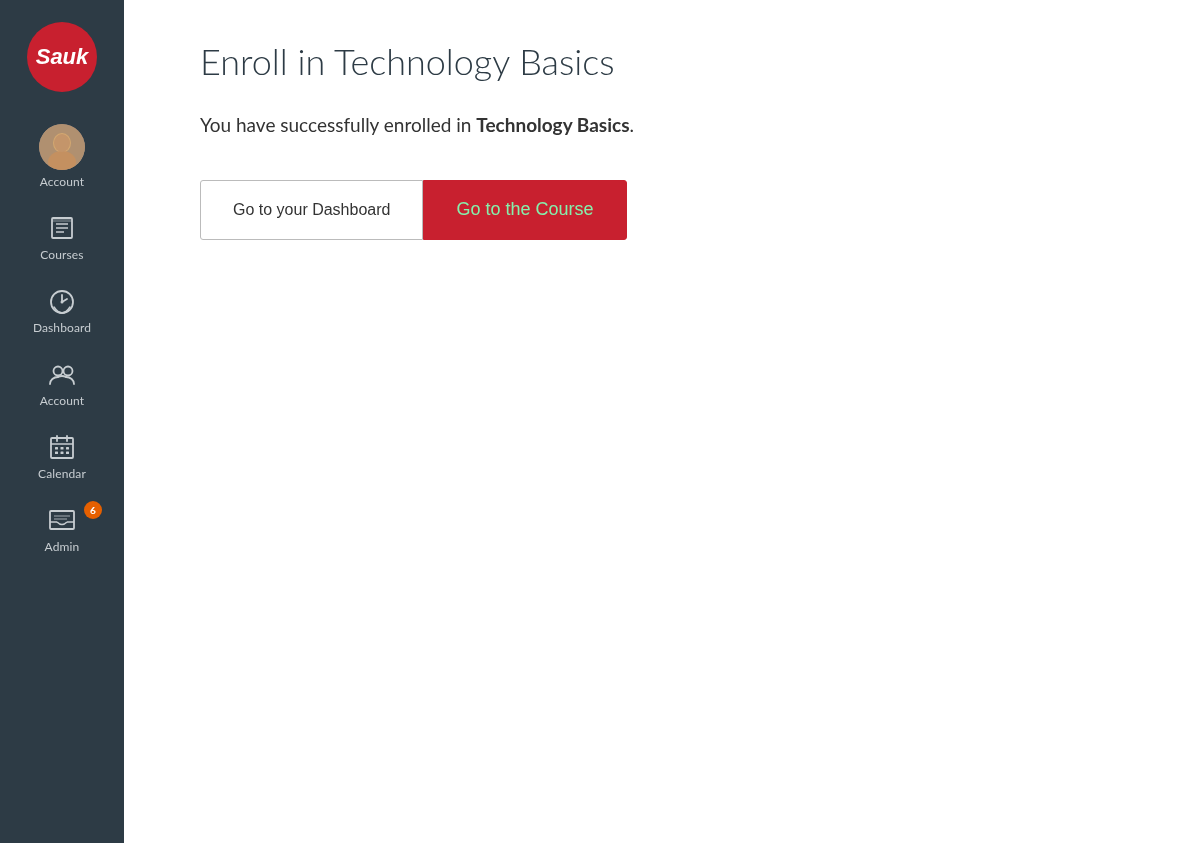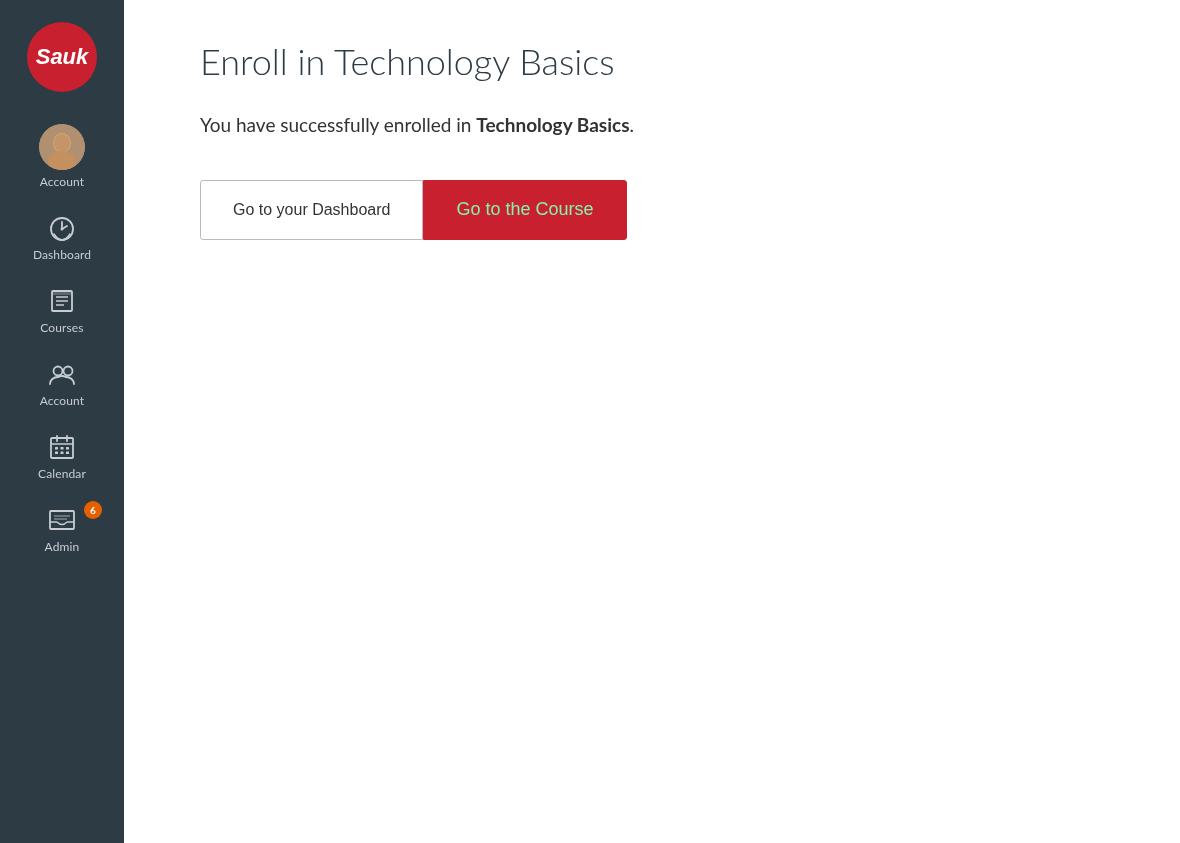--- a/index.html
+++ b/index.html
@@ -223,41 +223,41 @@
           </svg>
         </div>
       </div>
       <span class="label">Account</span>
     </div>
 
 
     <div class="sidebar-item">
       <div class="icon-wrap">
         <svg width="30" height="28" viewBox="0 0 30 28" fill="none" xmlns="http://www.w3.org/2000/svg">
+          <rect x="5" y="4" width="20" height="20" rx="1" stroke="#c7cdd1" stroke-width="1.8" fill="none"></rect>
+          <line x1="9" y1="10" x2="21" y2="10" stroke="#c7cdd1" stroke-width="1.5"></line>
+          <line x1="9" y1="14" x2="21" y2="14" stroke="#c7cdd1" stroke-width="1.5"></line>
+          <line x1="9" y1="18" x2="17" y2="18" stroke="#c7cdd1" stroke-width="1.5"></line>
+          <rect x="5" y="4" width="20" height="4" rx="1" fill="#c7cdd1" opacity="0.3"></rect>
+        </svg>
+      </div>
+      <span class="label">Courses</span>
+    </div>
+
+    <div class="sidebar-item">
+      <div class="icon-wrap">
+        <svg width="30" height="28" viewBox="0 0 30 28" fill="none" xmlns="http://www.w3.org/2000/svg">
           <circle cx="15" cy="15" r="11" stroke="#c7cdd1" stroke-width="1.8" fill="none"></circle>
           <path d="M15 15 L15 8" stroke="#c7cdd1" stroke-width="1.8" stroke-linecap="round"></path>
           <path d="M15 15 L20 12" stroke="#c7cdd1" stroke-width="1.8" stroke-linecap="round"></path>
           <circle cx="15" cy="15" r="1.5" fill="#c7cdd1"></circle>
           <path d="M7 20 Q11 26 15 26 Q19 26 23 20" stroke="#c7cdd1" stroke-width="1.5" fill="none" stroke-linecap="round"></path>
         </svg>
       </div>
       <span class="label">Dashboard</span>
-    </div>
-
-    <div class="sidebar-item">
-      <div class="icon-wrap">
-        <svg width="30" height="28" viewBox="0 0 30 28" fill="none" xmlns="http://www.w3.org/2000/svg">
-          <rect x="5" y="4" width="20" height="20" rx="1" stroke="#c7cdd1" stroke-width="1.8" fill="none"></rect>
-          <line x1="9" y1="10" x2="21" y2="10" stroke="#c7cdd1" stroke-width="1.5"></line>
-          <line x1="9" y1="14" x2="21" y2="14" stroke="#c7cdd1" stroke-width="1.5"></line>
-          <line x1="9" y1="18" x2="17" y2="18" stroke="#c7cdd1" stroke-width="1.5"></line>
-          <rect x="5" y="4" width="20" height="4" rx="1" fill="#c7cdd1" opacity="0.3"></rect>
-        </svg>
-      </div>
-      <span class="label">Courses</span>
     </div>
 
     <div class="sidebar-item">
       <div class="icon-wrap">
         <svg width="30" height="28" viewBox="0 0 30 28" fill="none" xmlns="http://www.w3.org/2000/svg">
           <circle cx="11" cy="11" r="4.5" stroke="#c7cdd1" stroke-width="1.8" fill="none"></circle>
           <circle cx="21" cy="11" r="4.5" stroke="#c7cdd1" stroke-width="1.8" fill="none"></circle>
           <path d="M3 24C3 20 6.6 17 11 17" stroke="#c7cdd1" stroke-width="1.8" stroke-linecap="round" fill="none"></path>
           <path d="M19 17C23.4 17 27 20 27 24" stroke="#c7cdd1" stroke-width="1.8" stroke-linecap="round" fill="none"></path>
           <path d="M11 17C11 17 13 16 15 16C17 16 19 17 19 17" stroke="#c7cdd1" stroke-width="1.8" stroke-linecap="round" fill="none"></path>

